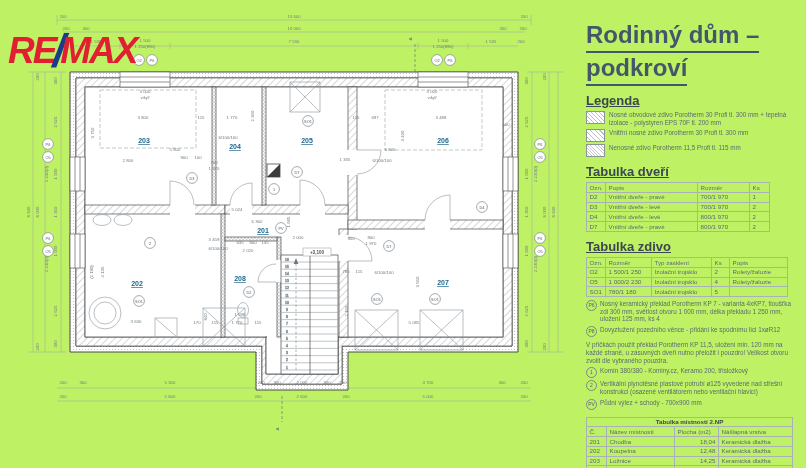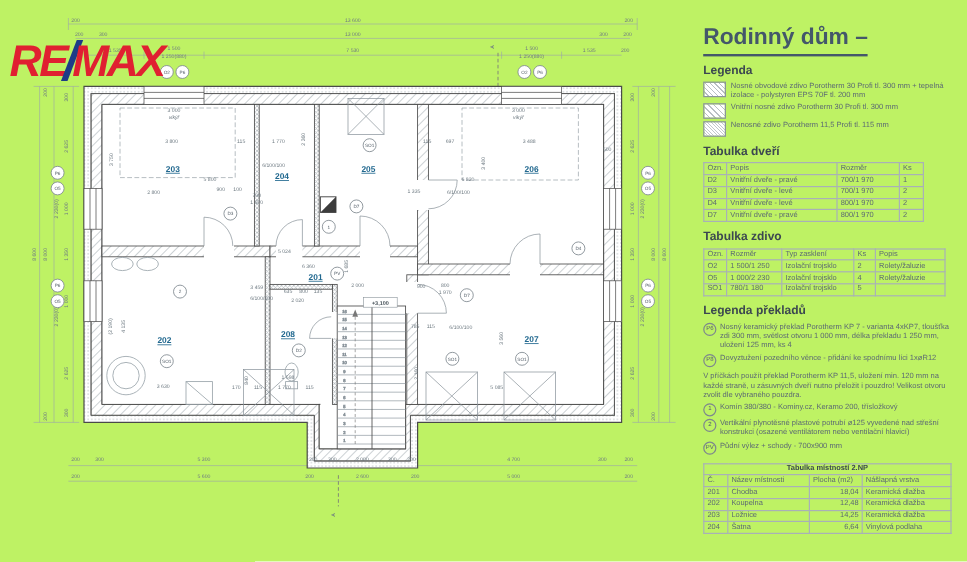--- a/index.html
+++ b/index.html
@@ -13,23 +13,23 @@
   
   svg.plan{position:absolute;left:0;top:0;}
   .dim{font-size:4.3px;fill:#6e7a82;}
   .dimi{font-size:4.3px;fill:#6e7a82;font-style:italic;}
   .tiny{font-size:3.4px;fill:#6e7a82;}
   .lvl{font-size:4.6px;fill:#4a555c;font-weight:bold;}
   .room{font-size:7px;font-weight:bold;fill:#21688f;text-decoration:underline;}
   .tagt{font-size:3.9px;fill:#55606a;}
   
   .panel{position:absolute;left:586px;top:0;width:214px;height:468px;font-size:6.3px;line-height:1.25;}
-  .title{margin:20px 0 0 0;font-size:19px;line-height:1.25;font-weight:bold;color:#44576a;}
+  .title{margin:20px 0 0 0;font-size:24px;line-height:1.25;font-weight:bold;color:#44576a;}
   .title span{display:inline-block;border-bottom:2.5px solid #44576a;padding-bottom:1px;}
-  h3{margin:7px 0 2px 0;font-size:10px;color:#3c4850;}
+  h3{margin:7px 0 2px 0;font-size:13px;color:#3c4850;text-decoration:underline;}
   .legrow{display:flex;align-items:flex-start;margin:2px 0;}
   .sw{width:17px;height:11px;border:0.8px solid #8a949b;margin-right:4px;flex:none;}
   .sw1{background:
        repeating-linear-gradient(45deg,#fff 0 2px,#b9bfc4 2px 2.8px);}
   .sw2{background:repeating-linear-gradient(45deg,#fff 0 2.6px,#b9bfc4 2.6px 3.4px);}
   .sw3{background:
        repeating-linear-gradient(45deg,#fff 0 1.4px,#c2c8cc 1.4px 2px),
        repeating-linear-gradient(-45deg,#fff 0 1.4px,#c2c8cc 1.4px 2px);}
   table{border-collapse:collapse;font-size:6.2px;color:#5c6a73;margin:1px 0;}
   td,th{border:0.6px solid #a8b1b7;padding:0.5px 2.5px;text-align:left;font-weight:normal;white-space:nowrap;}
@@ -482,20 +482,21 @@
         <g>
           <circle cx="435" cy="299" r="5.4" fill="#fff" stroke="#7d878e" stroke-width="0.7"></circle>
           <text x="435" y="300.5" text-anchor="middle" class="tagt">SO1</text>
         </g>
       </g>
 </svg>
 
 <aside class="panel">
   <p class="title">
     <span>Rodinný dům –</span><br>
+    <span>podkroví</span>
   </p>
 
   <h3>Legenda</h3>
   <div class="legrow">
     <span class="sw sw1"></span>
     <span>Nosné obvodové zdivo Porotherm 30 Profi tl. 300 mm + tepelná izolace - polystyren EPS 70F tl. 200 mm</span>
   </div>
   <div class="legrow">
     <span class="sw sw2"></span>
     <span>Vnitřní nosné zdivo Porotherm 30 Profi tl. 300 mm</span>
@@ -572,21 +573,20 @@
           <tr>
             <td>SO1</td>
             <td>780/1 180</td>
             <td>Izolační trojsklo</td>
             <td>5</td>
             <td></td>
           </tr>
         </tbody>
   </table>
 
-  <h3>Legenda překladů</h3>
   <div class="lintrow">
     <span class="tagc">P6</span>
     <span>Nosný keramický překlad Porotherm KP 7 - varianta 4xKP7, tloušťka zdi 300 mm, světlost otvoru 1 000 mm, délka překladu 1 250 mm, uložení 125 mm, ks 4</span>
   </div>
   <div class="lintrow">
     <span class="tagc">P8</span>
     <span>Dovyztužení pozedního věnce - přidání ke spodnímu líci 1xøR12</span>
   </div>
   <p class="note">V příčkách použít překlad Porotherm KP 11,5, uložení min. 120 mm na každé straně, u zásuvných dveří nutno přeložit i pouzdro! Velikost otvoru zvolit dle vybraného pouzdra.</p>
 

